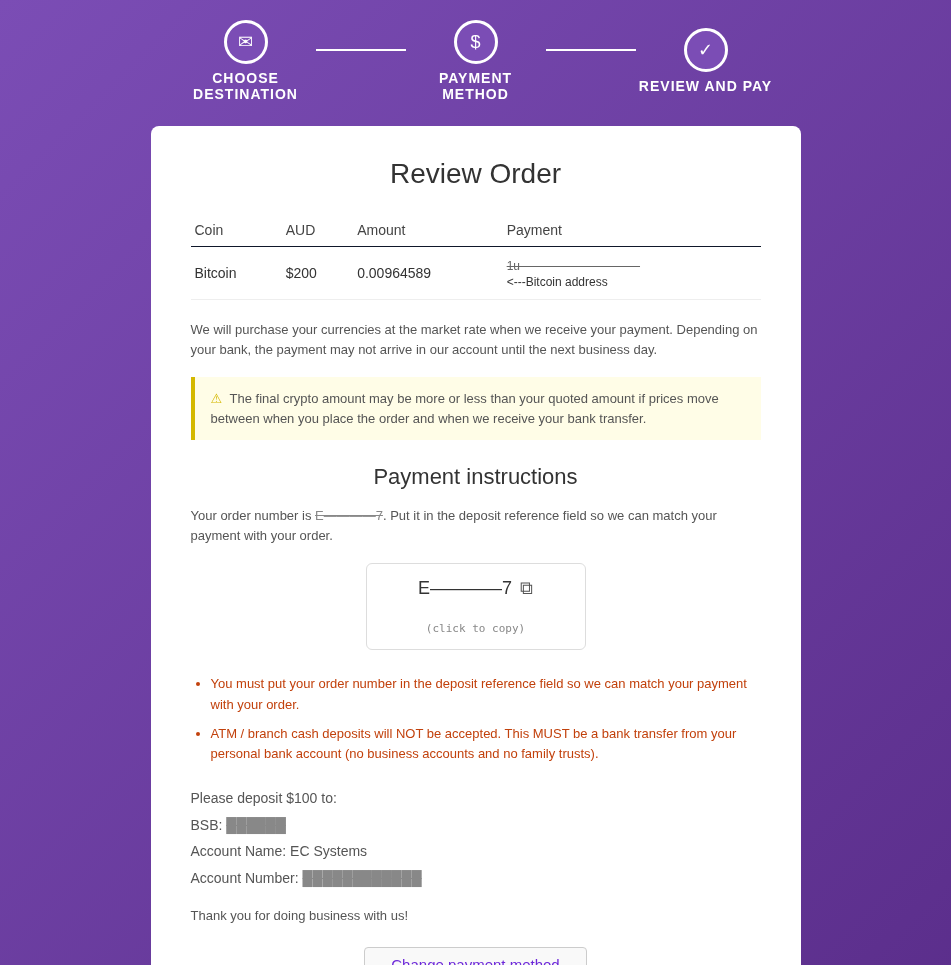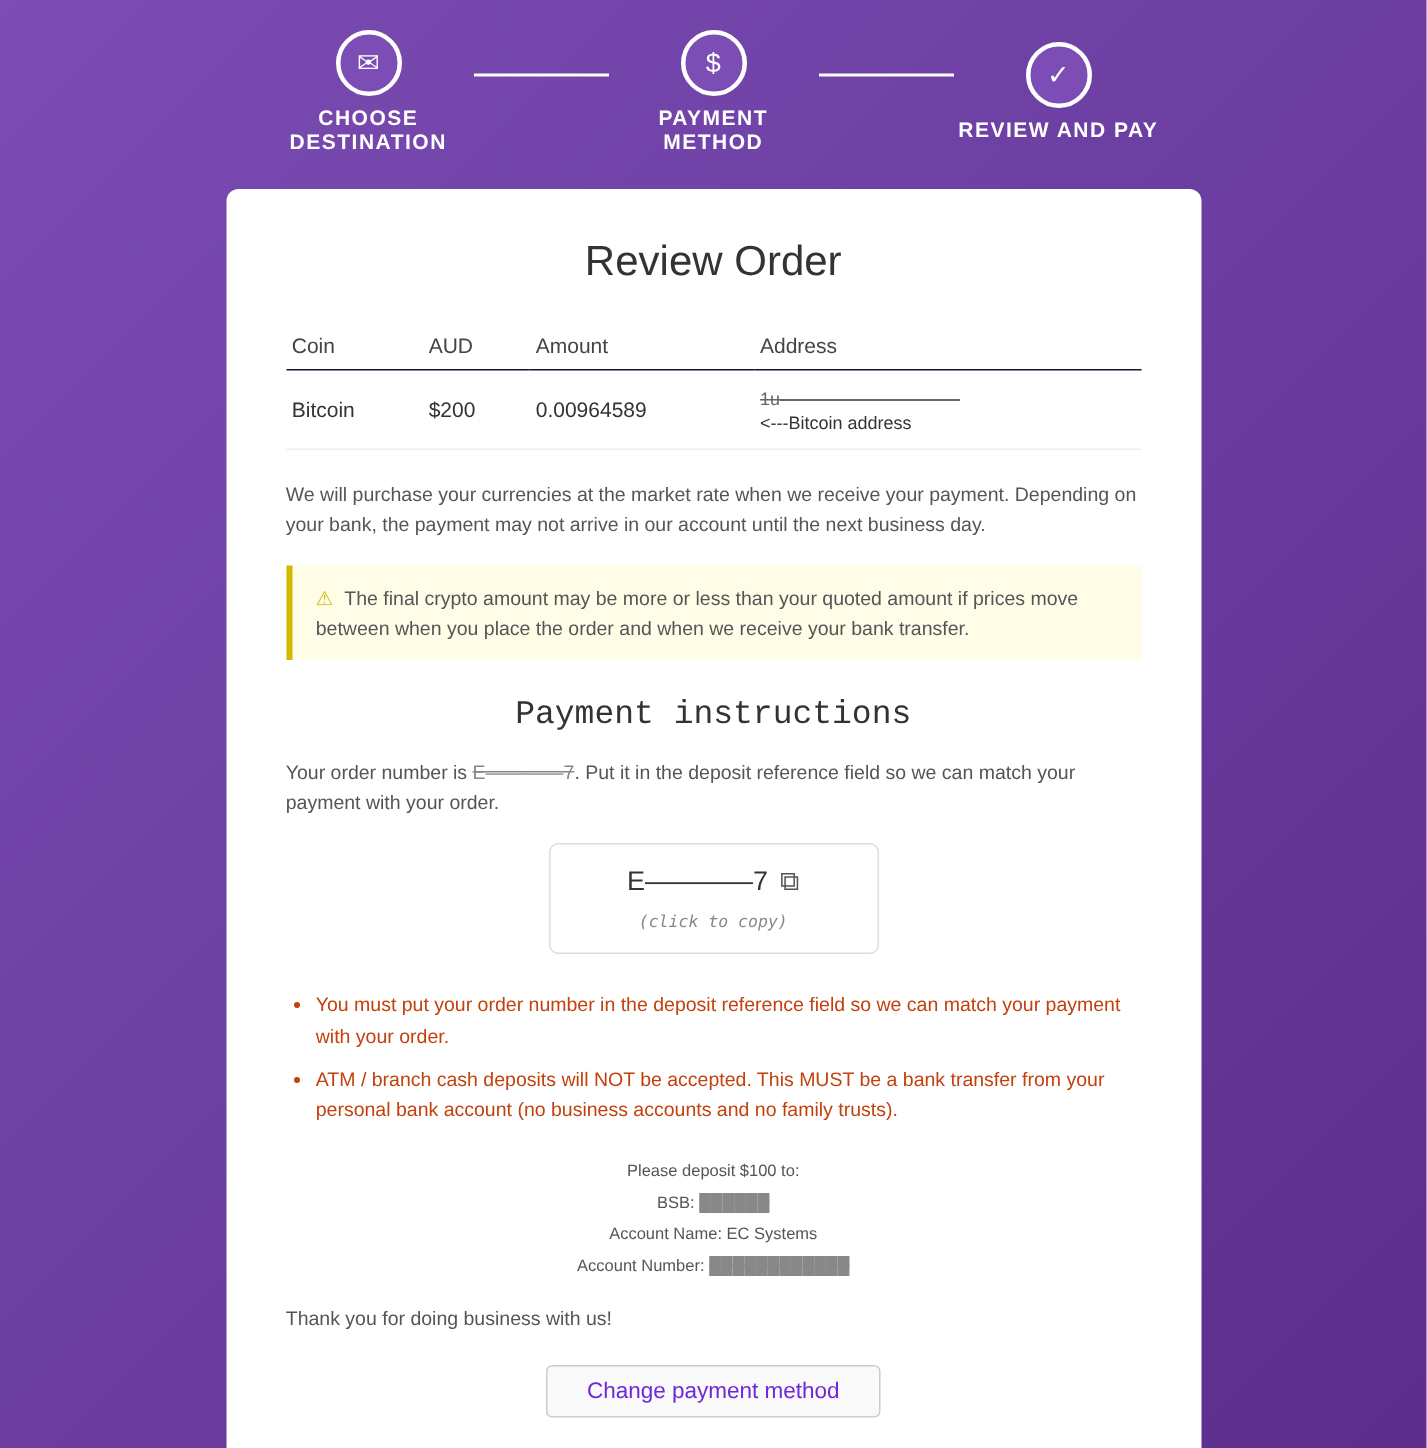--- a/index.html
+++ b/index.html
@@ -150,21 +150,20 @@
       margin-right: 4px;
     }
 
     
     .section-title {
       text-align: center;
       font-size: 22px;
       font-weight: normal;
       margin-bottom: 16px;
       color: #333;
-      font-family: Liberation Mono, monospace;
     }
 
     .order-ref-text {
       font-size: 13px;
       color: #555;
       line-height: 1.5;
       margin-bottom: 18px;
     }
 
     .order-ref-masked {
@@ -196,44 +195,42 @@
 
     .copy-icon {
       font-size: 18px;
       color: #555;
     }
 
     .copy-hint {
       font-size: 11px;
       color: #888;
       font-family: monospace;
-      margin-top: 10px;
-      font-style: italic;
+      margin-top: 23px;
     }
 
     
     .bullet-list {
       margin-left: 20px;
       margin-bottom: 20px;
     }
 
     .bullet-list li {
       font-size: 13px;
       color: #c2410c;
       line-height: 1.6;
       margin-bottom: 8px;
     }
 
     
     .deposit-info {
-      font-size: 11px;
+      font-size: 14px;
       color: #555;
       line-height: 1.9;
       margin-bottom: 16px;
-      text-align: center;
     }
 
     .masked-text {
       text-decoration: line-through;
       color: #888;
     }
 
     .thank-you {
       font-size: 13px;
       color: #555;
@@ -275,21 +272,21 @@
 
 <div class="card">
   <h1 class="card-title">Review Order</h1>
 
   <table class="order-table">
     <thead>
       <tr>
         <th>Coin</th>
         <th>AUD</th>
         <th>Amount</th>
-        <th>Address</th>
+        <th>Payment</th>
       </tr>
     </thead>
     <tbody>
       <tr>
         <td>Bitcoin</td>
         <td>$200</td>
         <td>0.00964589</td>
         <td>
           <span class="address-masked">1u——————————</span>
           <br>

